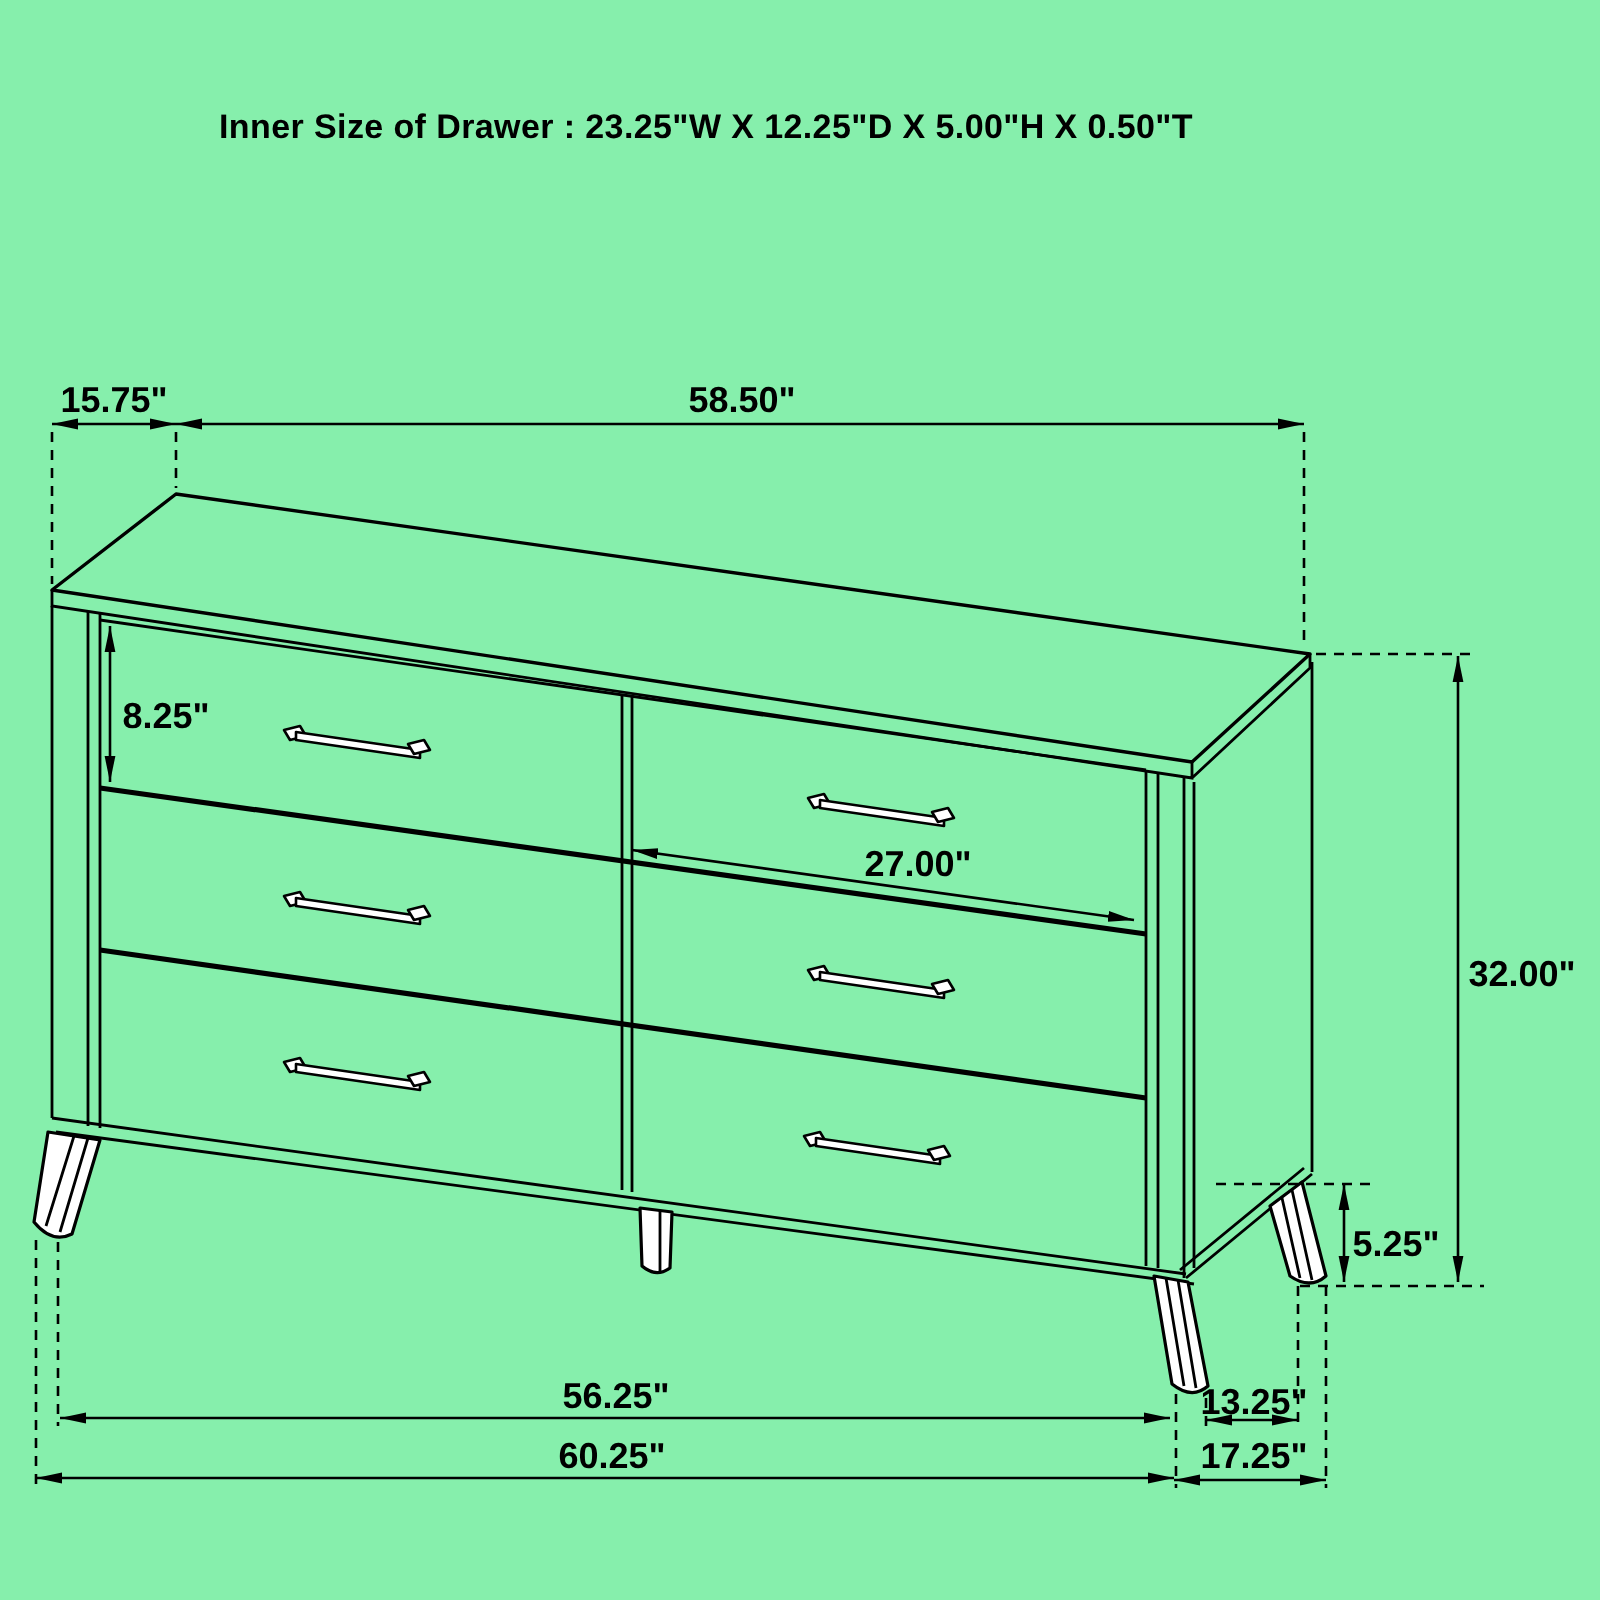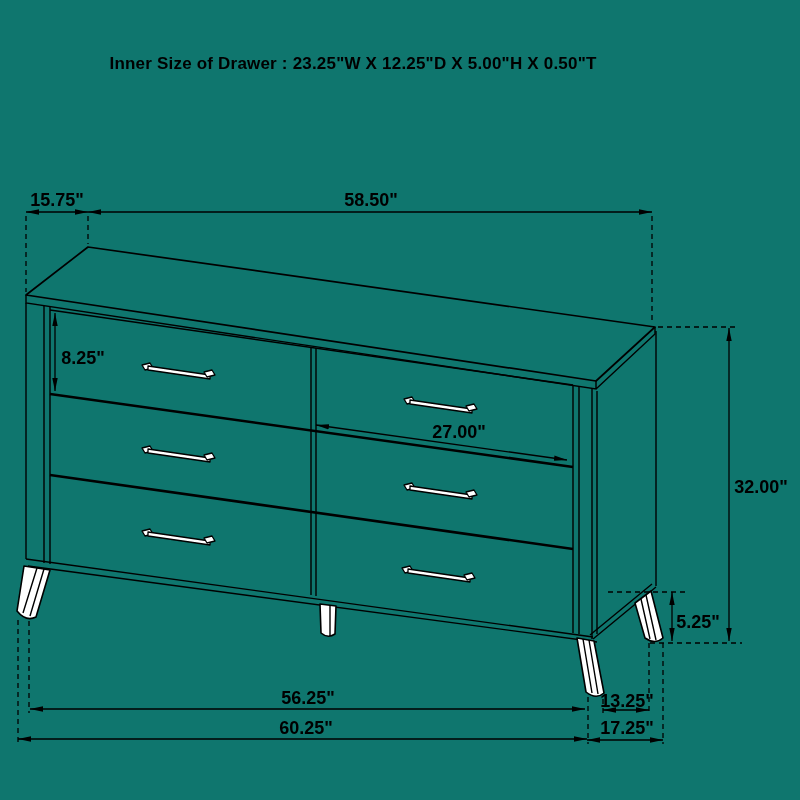--- a/index.html
+++ b/index.html
@@ -1,20 +1,20 @@
 <!DOCTYPE html>
 <html><head>
 <meta charset="utf-8">
 <style>
   html, body { margin: 0; padding: 0; background: #ffffff; }
   .canvas {
     position: relative;
     width: 800px;
     height: 800px;
-    background: #0f766e;
+    background: #86efac;
     font-family: "Liberation Sans", sans-serif;
   }
   svg { display: block; }
   .outline   { fill: none; stroke: #000; stroke-width: 1.7; stroke-linejoin: round; }
   .thin      { fill: none; stroke: #000; stroke-width: 1.4; }
   .thick     { fill: none; stroke: #000; stroke-width: 2.6; }
   .dim       { fill: none; stroke: #000; stroke-width: 1.3; }
   .ext       { fill: none; stroke: #000; stroke-width: 1.3; stroke-dasharray: 5 4; }
   .legfill   { fill: #ffffff; stroke: #000; stroke-width: 1.6; stroke-linejoin: round; }
   .handle    { fill: #ffffff; stroke: #000; stroke-width: 1.3; stroke-linejoin: round; }

